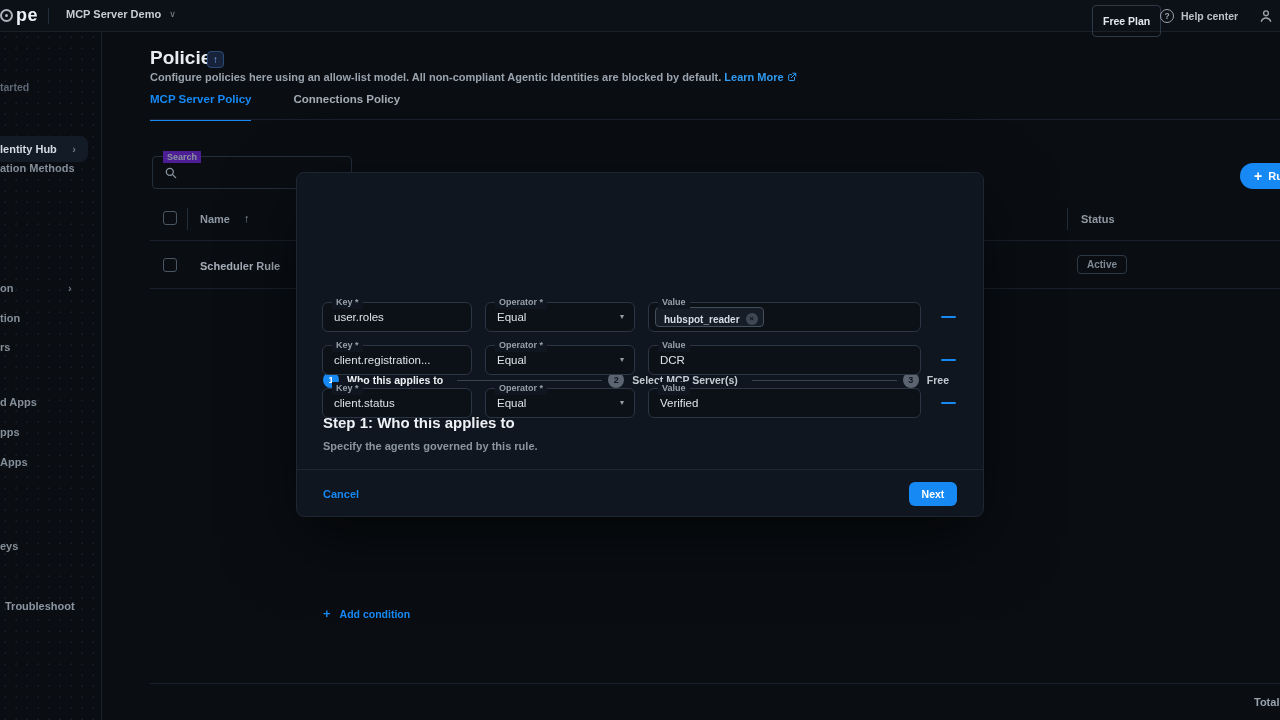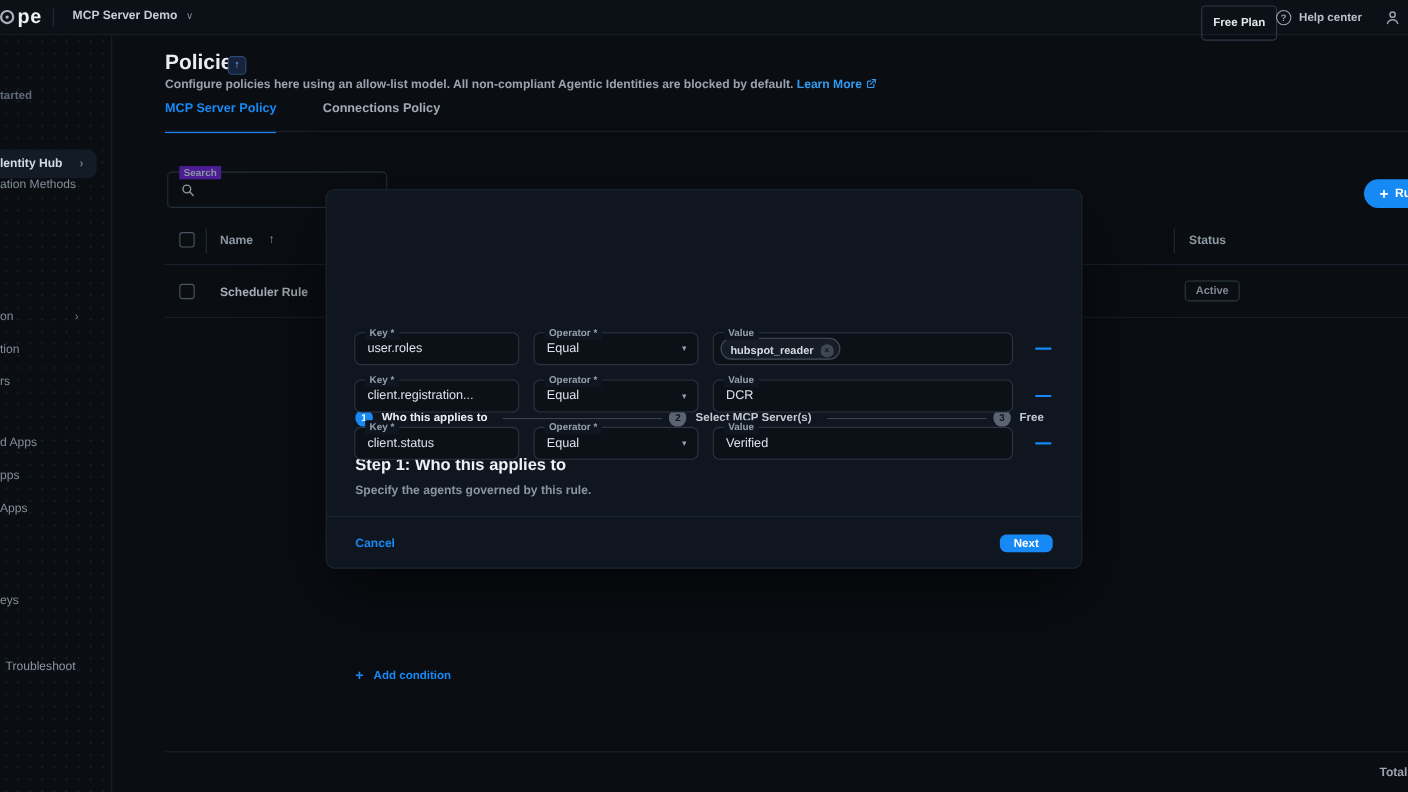--- a/index.html
+++ b/index.html
@@ -26,21 +26,21 @@
     color:#e4e8ee; font-size:10.5px; font-weight:700; cursor:pointer; background:transparent; }
   .help { position:absolute; left:1160px; top:0; height:32px; display:flex; align-items:center; gap:7px;
     color:#b9c1c9; font-size:10.5px; font-weight:700; cursor:pointer; }
   .q-circle { width:14px; height:14px; border:1.4px solid #9aa3ad; border-radius:50%;
     display:flex; align-items:center; justify-content:center; font-size:8.5px; color:#9aa3ad; font-weight:700; }
   .user-icon { position:absolute; left:1258px; top:8px; }
   
   .sidebar { position:absolute; left:0; top:32px; width:102px; height:688px;
     background:#0a0e13; border-right:1px solid #19202a; z-index:5;
     background-image:radial-gradient(#141c26 1px, transparent 1px); background-size:11px 11px; }
-  .side-item { position:absolute; left:0; color:#848e99; font-size:11px; font-weight:400; white-space:nowrap; cursor:pointer; }
+  .side-item { position:absolute; left:0; color:#848e99; font-size:11px; font-weight:700; white-space:nowrap; cursor:pointer; }
   .side-section { color:#5f6975; font-size:10.5px; font-weight:600; }
   .side-pill { position:absolute; left:-8px; top:104px; width:96px; height:26px; background:#131b27;
     border-radius:8px; display:flex; align-items:center; justify-content:space-between;
     padding:0 12px 0 8px; color:#d3dae2; font-size:11px; font-weight:700; cursor:pointer; }
   .side-pill .chev, .side-item .chev { color:#6d7884; font-size:11px; }
   
   .page-title { position:absolute; left:150px; top:47px; font-size:19px; font-weight:800; color:#e9edf2; }
   .title-badge { position:absolute; left:207px; top:51px; width:17px; height:17px; border-radius:4px;
     background:#16233a; border:1px solid #2c4a79; color:#7fb0ff; font-size:10px; font-weight:700;
     display:flex; align-items:center; justify-content:center; }
@@ -84,32 +84,32 @@
   .step-line { flex:1 1 auto; height:1px; background:#39424e; margin:0 6px; }
   .modal-heading { position:absolute; left:26px; top:241px; font-size:15px; font-weight:800; color:#eef1f5; }
   .modal-sub { position:absolute; left:26px; top:267px; font-size:11px; font-weight:600; color:#8b95a0; }
   .field { position:absolute; height:30px; border:1px solid #2b3543; border-radius:6px; background:#0c1118; }
   .field-label { position:absolute; top:-7px; left:9px; font-size:9px; font-weight:600; color:#96a0ab;
     background:#10161f; padding:0 4px; line-height:13px; white-space:nowrap; }
   .field-value { font-size:11.5px; font-weight:400; color:#dde2e9; line-height:28px; padding-left:11px;
     white-space:nowrap; overflow:hidden; }
   .caret { position:absolute; right:10px; top:50%; transform:translateY(-52%); color:#96a0ab; font-size:8px; }
   .chip { display:inline-flex; align-items:center; height:20px; margin:4px 0 0 6px; padding:4px 5px 0 8px;
-    border:1px solid #434e5b; border-radius:10px; background:#161d27; font-size:10px; font-weight:700; color:#d6dce3; }
+    border:1px solid #434e5b; border-radius:4px; background:#161d27; font-size:10px; font-weight:700; color:#d6dce3; }
   .chip-close { width:12px; height:12px; border-radius:50%; background:#3e4854; color:#0d1219;
     font-size:8px; line-height:12px; text-align:center; font-weight:700; margin-left:6px; cursor:pointer; }
   .minus-btn { position:absolute; width:16px; height:30px; display:flex; align-items:center; cursor:pointer; }
   .minus-bar { width:15px; height:2.5px; background:#1789f5; border-radius:2px; }
   .add-cond { position:absolute; left:26px; top:433px; display:flex; align-items:center; gap:9px;
     color:#1789f5; font-size:10.5px; font-weight:700; cursor:pointer; }
   .add-cond .plus { font-size:13px; font-weight:600; }
   .modal-footer { position:absolute; left:0; right:0; top:296px; height:48px; border-top:1px solid #1d2631;
     display:flex; align-items:center; padding:0 26px; }
   .cancel-link { color:#1789f5; font-size:11px; font-weight:700; cursor:pointer; }
-  .next-btn { margin-left:auto; min-width:48px; height:16px; padding:0 12px; border-radius:6px; background:#1789f5;
+  .next-btn { margin-left:auto; min-width:48px; height:24px; padding:0 12px; border-radius:6px; background:#1789f5;
     color:#fff; font-size:10.5px; font-weight:700; display:flex; align-items:center; justify-content:center; cursor:pointer; }
 </style>
 </head>
 <body>
 
 <div class="stage">
 
   <div class="topbar">
     <span class="logo-mark"></span>
     <span class="logo-text">pe</span>

